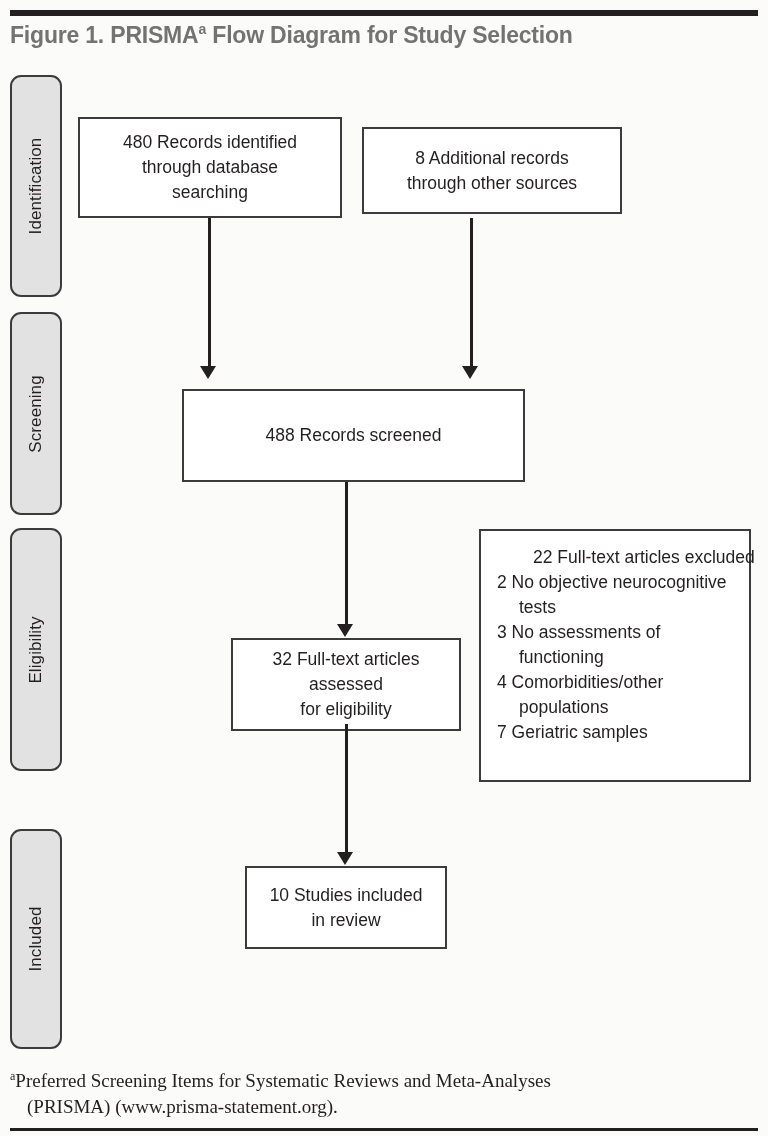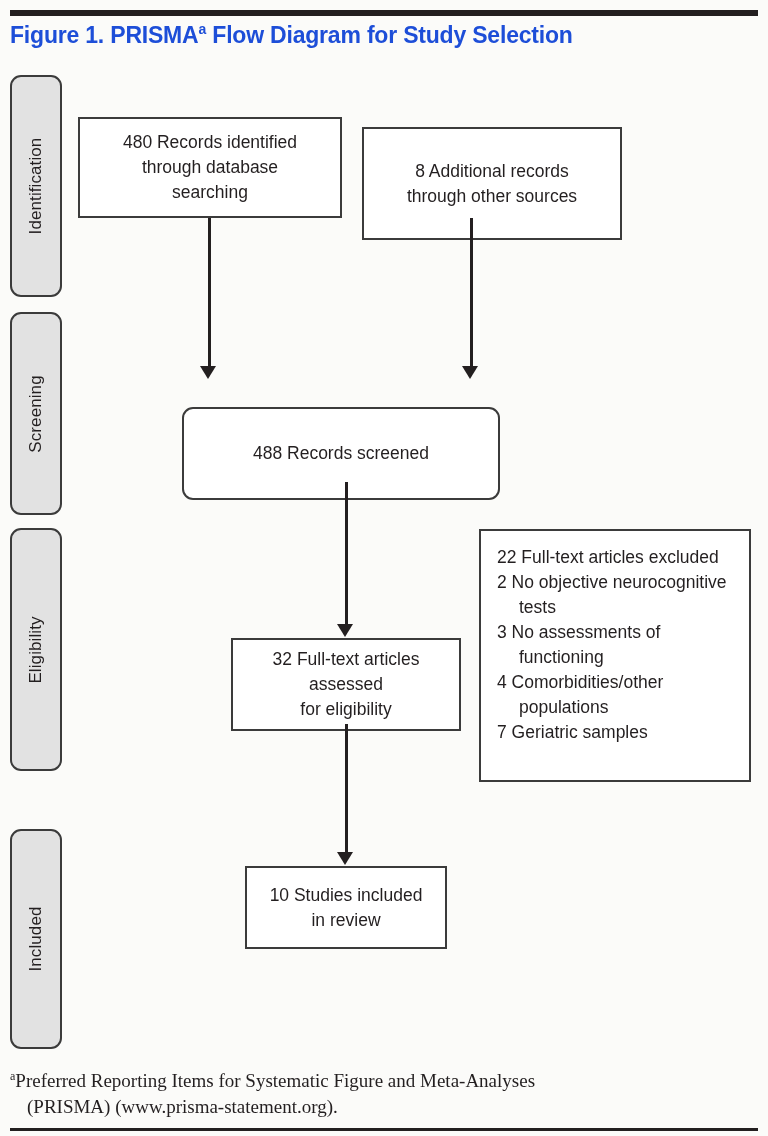--- a/index.html
+++ b/index.html
@@ -31,21 +31,21 @@
   }
   .fig-title {
     position: absolute;
     left: 10px;
     top: 20px;
     width: 740px;
     font-size: 23px;
     font-weight: bold;
     letter-spacing: -0.2px;
     line-height: 30px;
-    color: #1d4ed8;
+    color: #737373;
     white-space: nowrap;
   }
   .fig-title sup {
     font-size: 14px;
     vertical-align: super;
     line-height: 0;
   }
 
   
   .stage {
@@ -91,21 +91,21 @@
     position: absolute;
     background: #ffffff;
     border: 2px solid #3b3b3b;
     box-sizing: border-box;
     font-size: 17.5px;
     line-height: 25px;
     color: #231f20;
     padding: 14px 10px 12px 16px;
     text-align: left;
   }
-  .excl-head { white-space: nowrap; }
+  .excl-head { white-space: nowrap; margin-left: 36px; }
   .excl-item {
     padding-left: 22px;
     text-indent: -22px;
   }
 
   
   .arrow-line {
     position: absolute;
     width: 3px;
     background: #231f20;
@@ -165,34 +165,34 @@
   </div>
 
   <div class="fbox" style="left:78px; top:117px; width:264px; height:101px;">
     <div class="lines">
       <div>480 Records identified</div>
       <div>through database</div>
       <div>searching</div>
     </div>
   </div>
 
-  <div class="fbox" style="left:362px; top:127px; width:260px; height:113px;">
+  <div class="fbox" style="left:362px; top:127px; width:260px; height:87px;">
     <div class="lines">
       <div>8 Additional records</div>
       <div>through other sources</div>
     </div>
   </div>
 
   <div class="arrow-line" style="left:208px; top:218px; height:150px;"></div>
   <div class="arrow-head" style="left:200px; top:366px;"></div>
 
   <div class="arrow-line" style="left:470px; top:218px; height:150px;"></div>
   <div class="arrow-head" style="left:462px; top:366px;"></div>
 
-  <div class="fbox" style="left:182px; top:407px; width:318px; height:93px;border-radius:11px;">
+  <div class="fbox" style="left:182px; top:389px; width:343px; height:93px;">
     <div class="lines">
       <div>488 Records screened</div>
     </div>
   </div>
 
   <div class="arrow-line" style="left:345px; top:482px; height:144px;"></div>
   <div class="arrow-head" style="left:337px; top:624px;"></div>
 
   <div class="fbox" style="left:231px; top:638px; width:230px; height:93px;">
     <div class="lines">
@@ -214,18 +214,18 @@
   <div class="arrow-head" style="left:337px; top:852px;"></div>
 
   <div class="fbox" style="left:245px; top:866px; width:202px; height:83px;">
     <div class="lines">
       <div>10 Studies included</div>
       <div>in review</div>
     </div>
   </div>
 
   <div class="footnote" style="top:1068px;">
-    <sup>a</sup><span>Preferred Reporting Items for Systematic Figure and Meta-Analyses</span>
+    <sup>a</sup><span>Preferred Screening Items for Systematic Reviews and Meta-Analyses</span>
     <span class="cont">(PRISMA) (www.prisma-statement.org).</span>
   </div>
   <div class="footer-rule" style="top:1128px;"></div>
 
 </div>
 
 </body></html>

